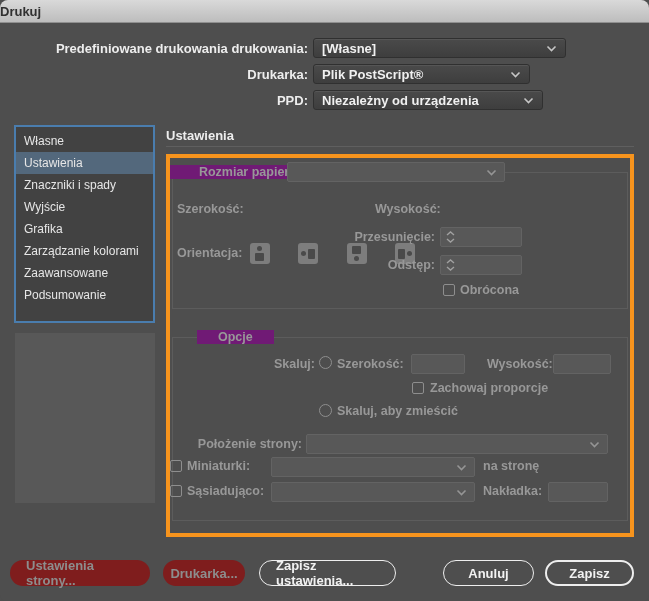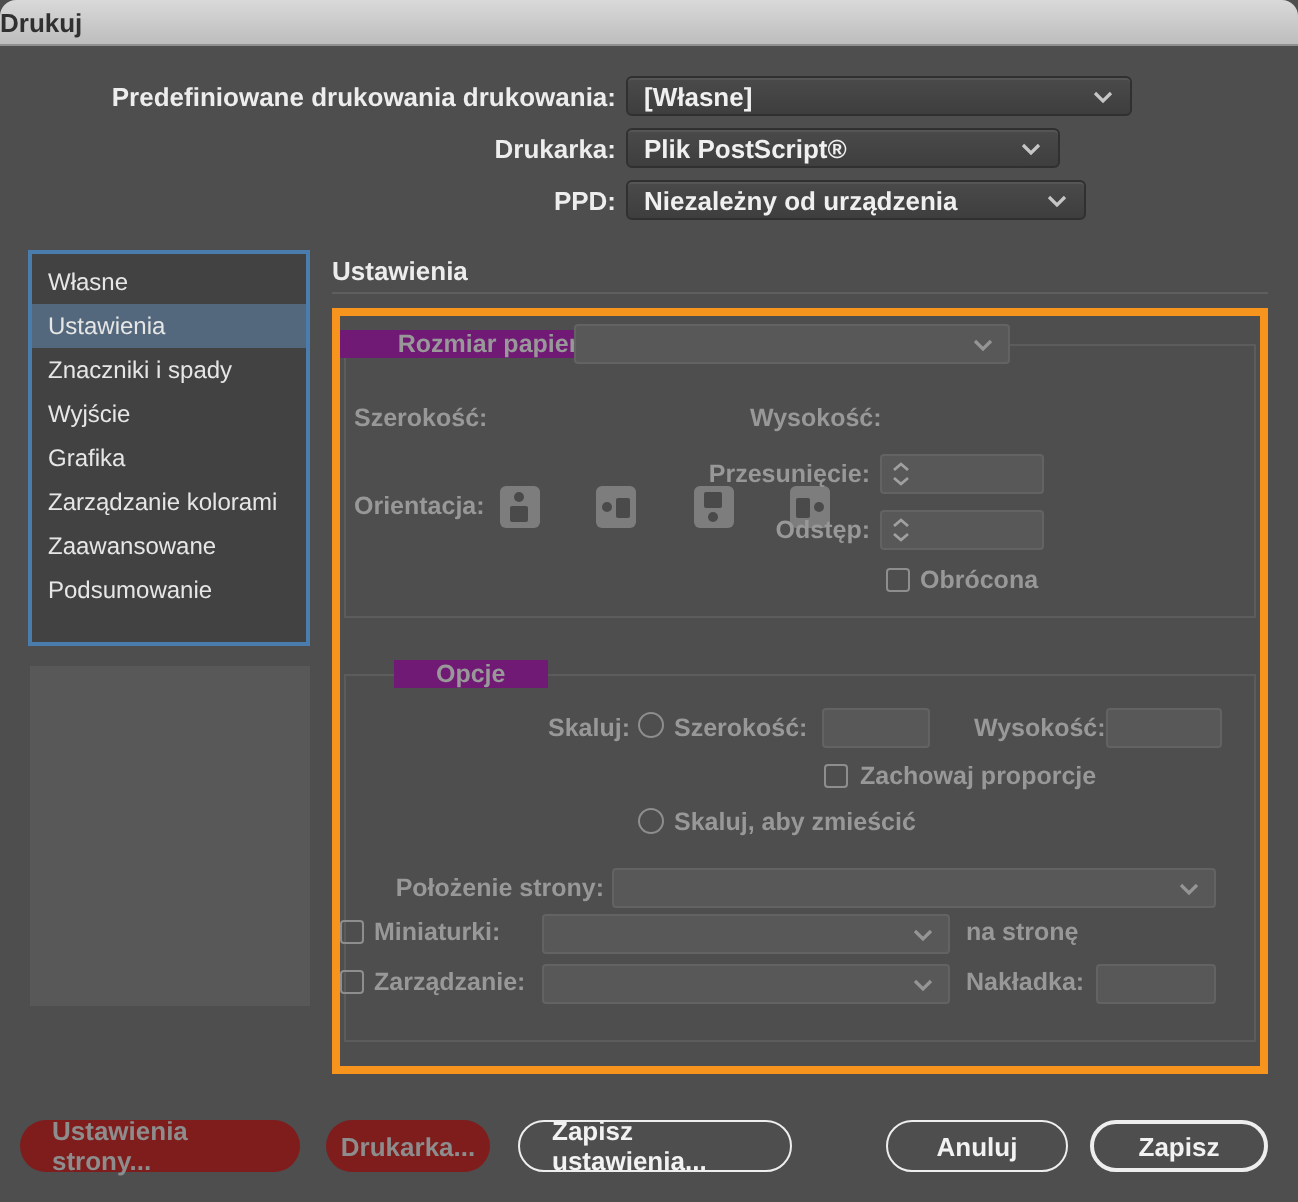--- a/index.html
+++ b/index.html
@@ -217,21 +217,21 @@
     <span></span>
     <span class="chev">
         <svg width="11" height="7" viewBox="0 0 11 7">
           <polyline points="1.5,1.5 5.5,5.5 9.5,1.5" fill="none" stroke="currentColor" stroke-width="1.6"></polyline>
         </svg>
       </span>
   </div>
   <div class="abs lbl" style="left:483px;top:459px;">na stronę</div>
 
   <span class="abs cb" style="left:170px;top:485px;"></span>
-  <div class="abs lbl" style="left:187px;top:484px;">Zarządzanie:</div>
+  <div class="abs lbl" style="left:187px;top:484px;">Sąsiadująco:</div>
   <div class="abs dd-dis" style="left:271px;top:482px;width:204px;">
     <span></span>
     <span class="chev">
         <svg width="11" height="7" viewBox="0 0 11 7">
           <polyline points="1.5,1.5 5.5,5.5 9.5,1.5" fill="none" stroke="currentColor" stroke-width="1.6"></polyline>
         </svg>
       </span>
   </div>
   <div class="abs lbl" style="left:483px;top:484px;">Nakładka:</div>
   <div class="abs fld" style="left:548px;top:482px;width:60px;"></div>

